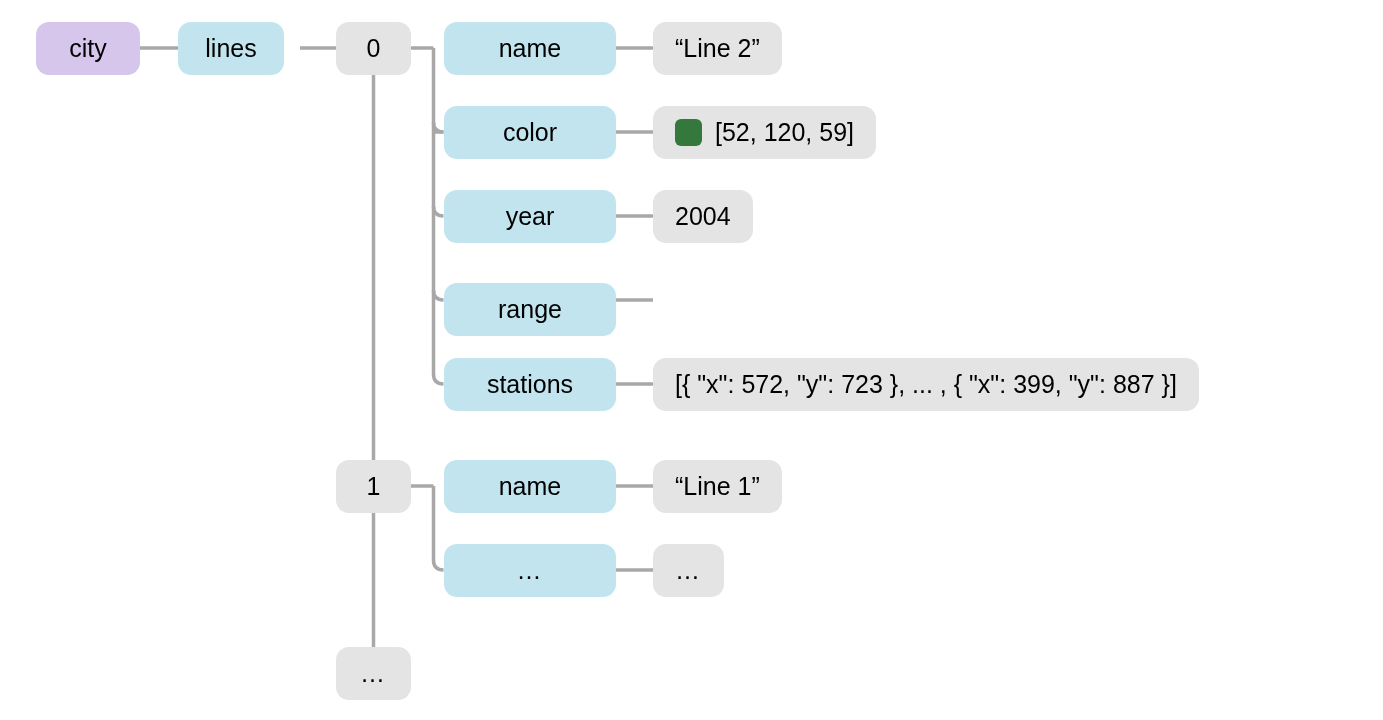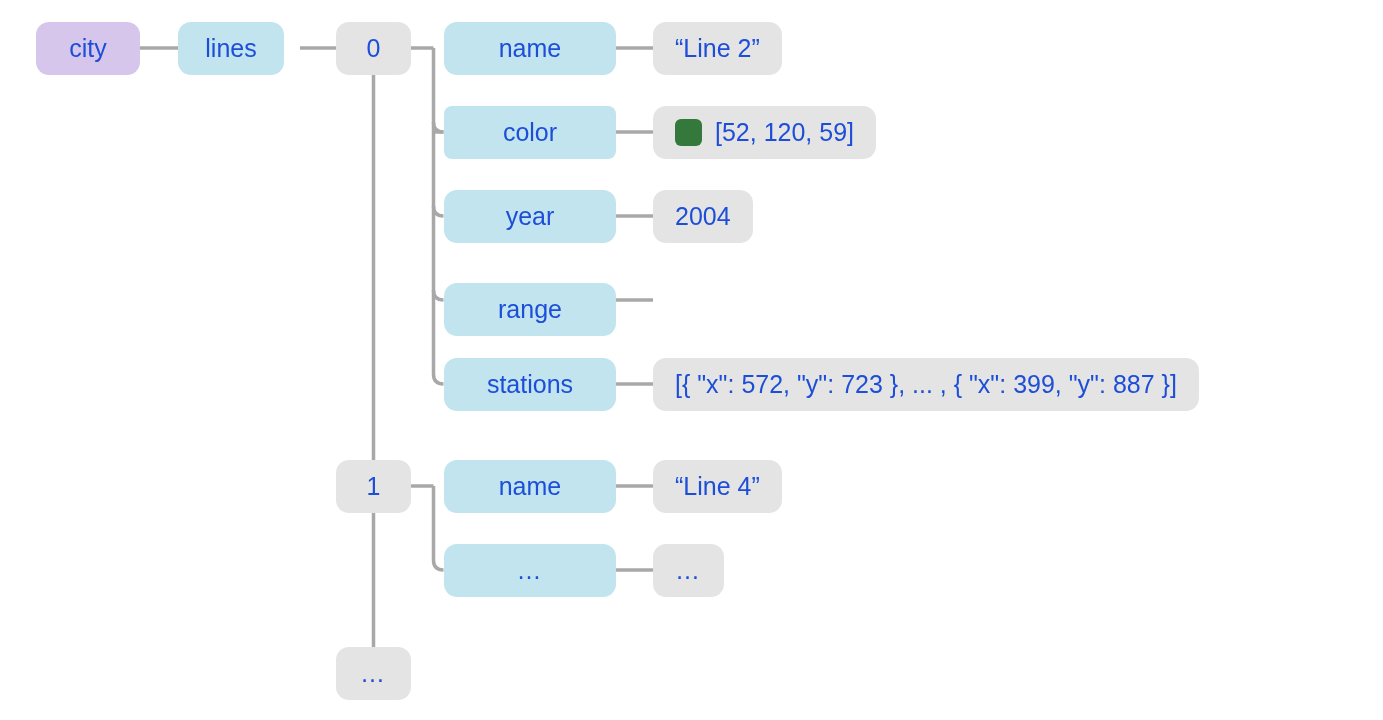--- a/index.html
+++ b/index.html
@@ -35,21 +35,21 @@
     position: absolute;
     z-index: 2;
     box-sizing: border-box;
     height: 53px;
     border-radius: 13px;
     display: flex;
     align-items: center;
     justify-content: center;
     font-size: 25px;
     line-height: 1;
-    color: #1d4ed8;
+    color: #000000;
     white-space: nowrap;
   }
   .node.root      { background: #d6c6ec; }
   .node.key       { background: #c2e4ee; }
   .node.value     { background: #e4e4e4; }
   .node.index     { background: #e4e4e4; }
 
   
   .node.value {
     justify-content: flex-end;
@@ -112,21 +112,21 @@
     <span>lines</span>
   </div>
 
   <div class="node index" style="left:336px; top:22px;">
     <span>0</span>
   </div>
 
   <div class="node key" style="left:444px; top:22px; width:172px;">
     <span>name</span>
   </div>
-  <div class="node key" style="left:444px; top:106px; width:172px;border-radius:8px;">
+  <div class="node key" style="left:444px; top:106px; width:172px;">
     <span>color</span>
   </div>
   <div class="node key" style="left:444px; top:190px; width:172px;text-align:center;">
     <span>year</span>
   </div>
   <div class="node key" style="left:444px; top:274px; width:172px;margin-top:9px;">
     <span>range</span>
   </div>
   <div class="node key" style="left:444px; top:358px; width:172px;">
     <span>stations</span>
@@ -151,21 +151,21 @@
   </div>
 
   <div class="node index" style="left:336px; top:460px;">
     <span>1</span>
   </div>
 
   <div class="node key" style="left:444px; top:460px; width:172px;">
     <span>name</span>
   </div>
   <div class="node value" style="left:653px; top:460px;">
-    <span>“Line 4”</span>
+    <span>“Line 1”</span>
   </div>
 
   <div class="node key" style="left:444px; top:544px; width:172px;">
     <span class="ellipsis-text">…</span>
   </div>
   <div class="node value" style="left:653px; top:544px;">
     <span class="ellipsis-text">…</span>
   </div>
 
   <div class="node index" style="left:336px; top:647px;">

